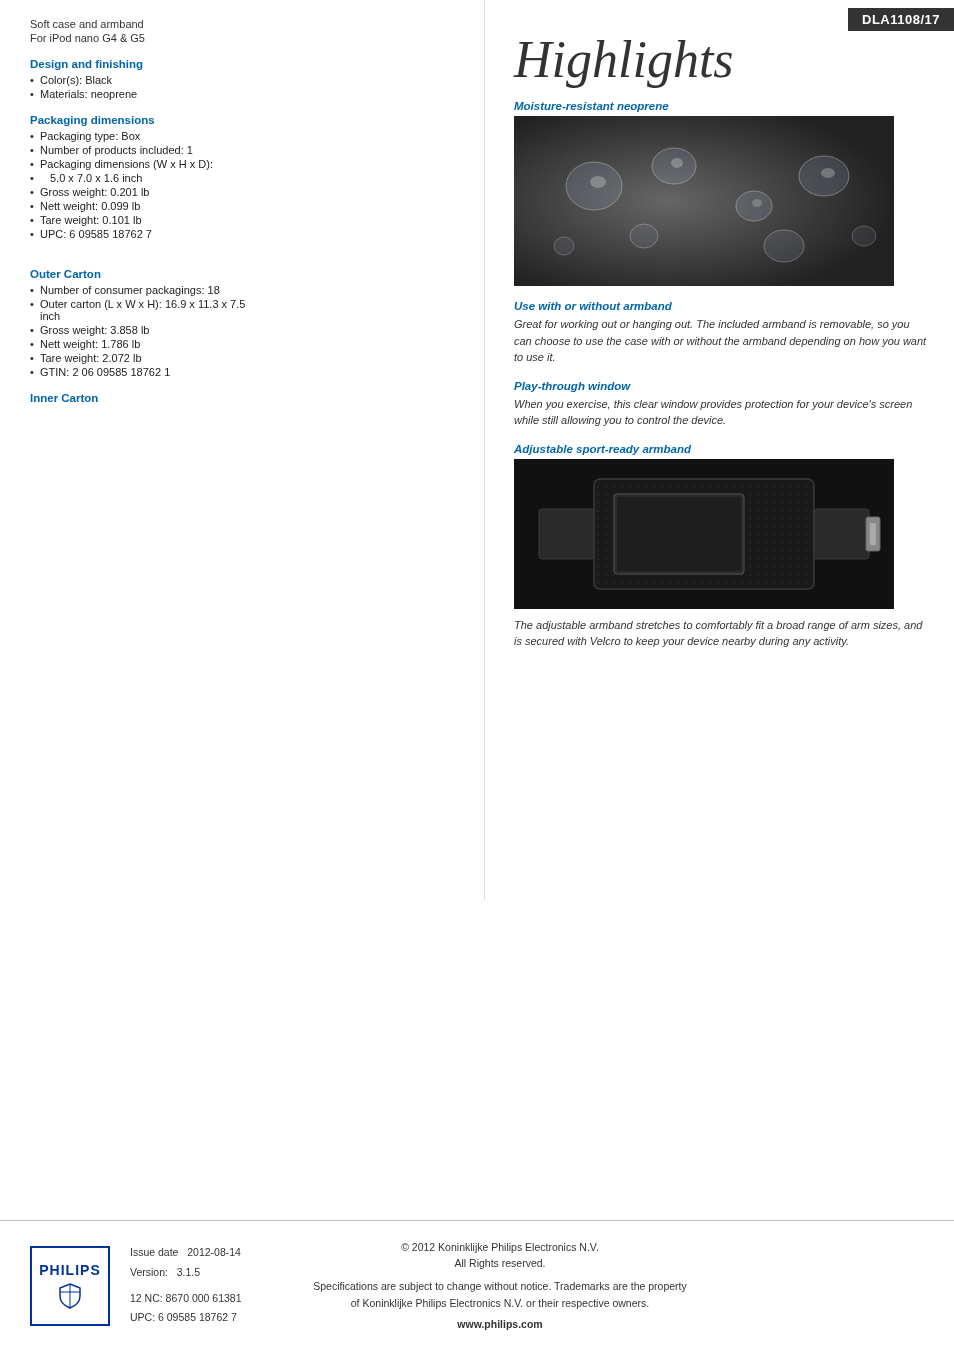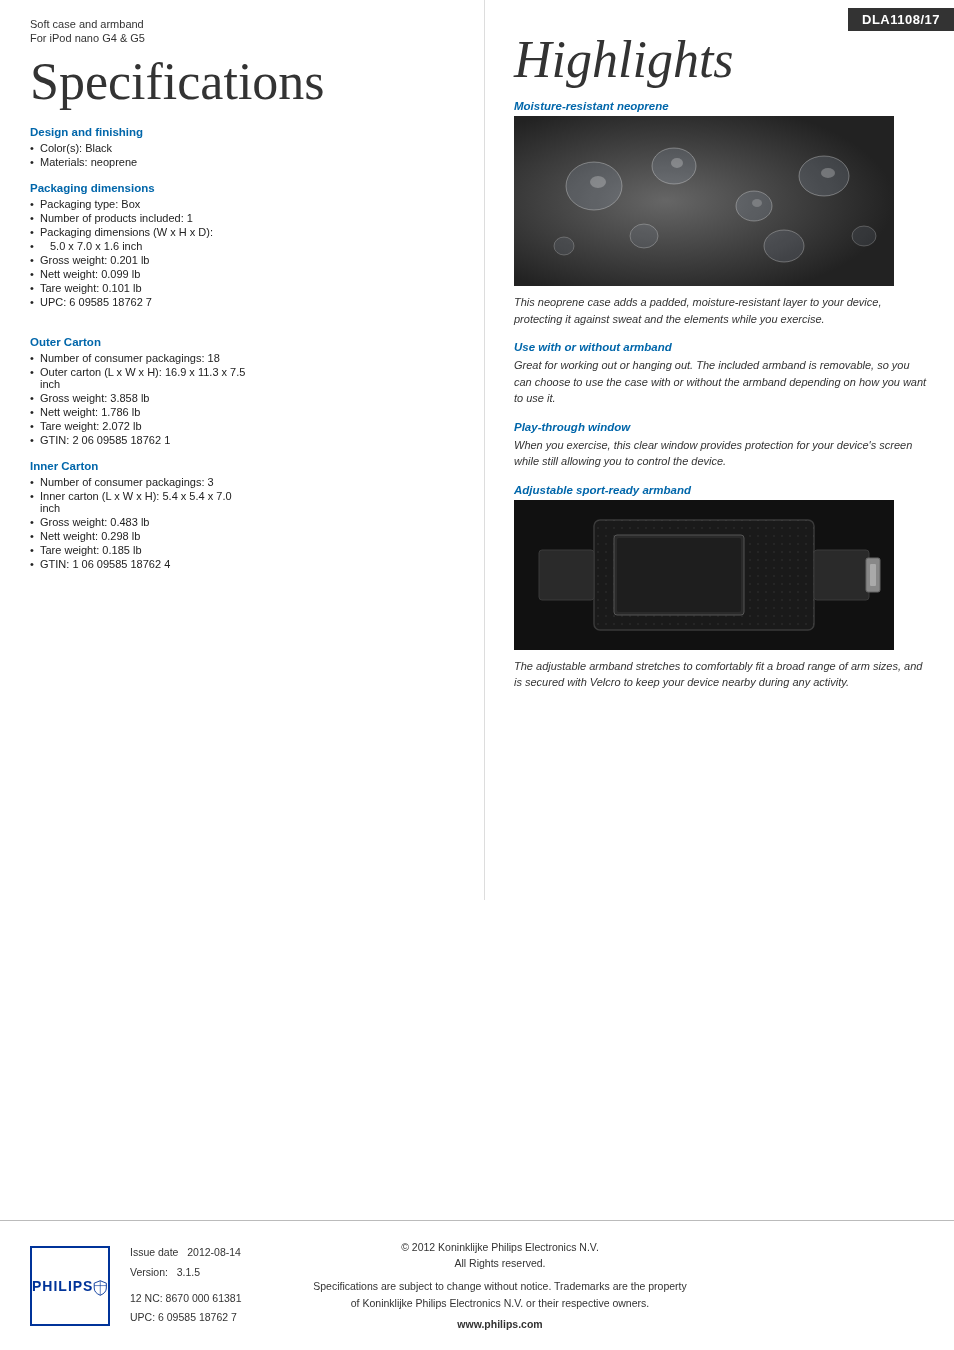--- a/index.html
+++ b/index.html
@@ -208,21 +208,21 @@
       gap: 20px;
     }
 
     .footer-logo {
       width: 80px;
       height: 80px;
       border: 2px solid #003399;
       display: flex;
       align-items: center;
       justify-content: center;
-      flex-direction: row;
+      flex-direction: column;
       flex-shrink: 0;
     }
 
     .footer-logo-text {
       font-size: 14px;
       font-weight: bold;
       color: #003399;
       letter-spacing: 1px;
     }
 
@@ -237,21 +237,20 @@
 <body>
 
 <div class="page-wrapper">
 
   <div class="model-bar">DLA1108/17</div>
 
   <div class="left-col">
     <div class="product-subtitle">Soft case and armband</div>
     <div class="product-subtitle-line2">For iPod nano G4 &amp; G5</div>
 
-    <div class="page-title">Specifications</div>
 
     <div class="section-heading">Design and finishing</div>
     <ul class="spec-list">
       <li>Color(s): Black</li>
       <li>Materials: neoprene</li>
     </ul>
 
     <div class="section-heading">Packaging dimensions</div>
     <ul class="spec-list">
       <li>Packaging type: Box</li>
@@ -270,28 +269,20 @@
         <ul class="spec-list">
           <li>Number of consumer packagings: 18</li>
           <li>Outer carton (L x W x H): 16.9 x 11.3 x 7.5 inch</li>
           <li>Gross weight: 3.858 lb</li>
           <li>Nett weight: 1.786 lb</li>
           <li>Tare weight: 2.072 lb</li>
           <li>GTIN: 2 06 09585 18762 1</li>
         </ul>
 
         <div class="section-heading" style="margin-top:14px;">Inner Carton</div>
-        <ul class="spec-list">
-          <li>Number of consumer packagings: 3</li>
-          <li>Inner carton (L x W x H): 5.4 x 5.4 x 7.0 inch</li>
-          <li>Gross weight: 0.483 lb</li>
-          <li>Nett weight: 0.298 lb</li>
-          <li>Tare weight: 0.185 lb</li>
-          <li>GTIN: 1 06 09585 18762 4</li>
-        </ul>
       </div>
     </div>
   </div>
 
   <div class="vertical-divider"></div>
 
   <div class="right-col">
     <div class="highlights-title">Highlights</div>
 
     <div class="highlight-section">
@@ -315,21 +306,20 @@
             <ellipse cx="243" cy="87" rx="5" ry="4" fill="rgba(255,255,255,0.2)"></ellipse>
             <ellipse cx="310" cy="60" rx="25" ry="20" fill="rgba(180,200,230,0.15)" stroke="rgba(255,255,255,0.3)" stroke-width="1"></ellipse>
             <ellipse cx="314" cy="57" rx="7" ry="5" fill="rgba(255,255,255,0.25)"></ellipse>
             <ellipse cx="130" cy="120" rx="14" ry="12" fill="rgba(180,200,230,0.1)" stroke="rgba(255,255,255,0.25)" stroke-width="1"></ellipse>
             <ellipse cx="270" cy="130" rx="20" ry="16" fill="rgba(180,200,230,0.12)" stroke="rgba(255,255,255,0.28)" stroke-width="1"></ellipse>
             <ellipse cx="50" cy="130" rx="10" ry="9" fill="rgba(180,200,230,0.1)" stroke="rgba(255,255,255,0.22)" stroke-width="1"></ellipse>
             <ellipse cx="350" cy="120" rx="12" ry="10" fill="rgba(180,200,230,0.1)" stroke="rgba(255,255,255,0.22)" stroke-width="1"></ellipse>
           </svg>
         </div>
       </div>
-      <div class="highlight-text">This neoprene case adds a padded, moisture-resistant layer to your device, protecting it against sweat and the elements while you exercise.</div>
     </div>
 
     <div class="highlight-section">
       <div class="highlight-heading">Use with or without armband</div>
       <div class="highlight-text">Great for working out or hanging out. The included armband is removable, so you can choose to use the case with or without the armband depending on how you want to use it.</div>
     </div>
 
     <div class="highlight-section">
       <div class="highlight-heading">Play-through window</div>
       <div class="highlight-text">When you exercise, this clear window provides protection for your device's screen while still allowing you to control the device.</div>

